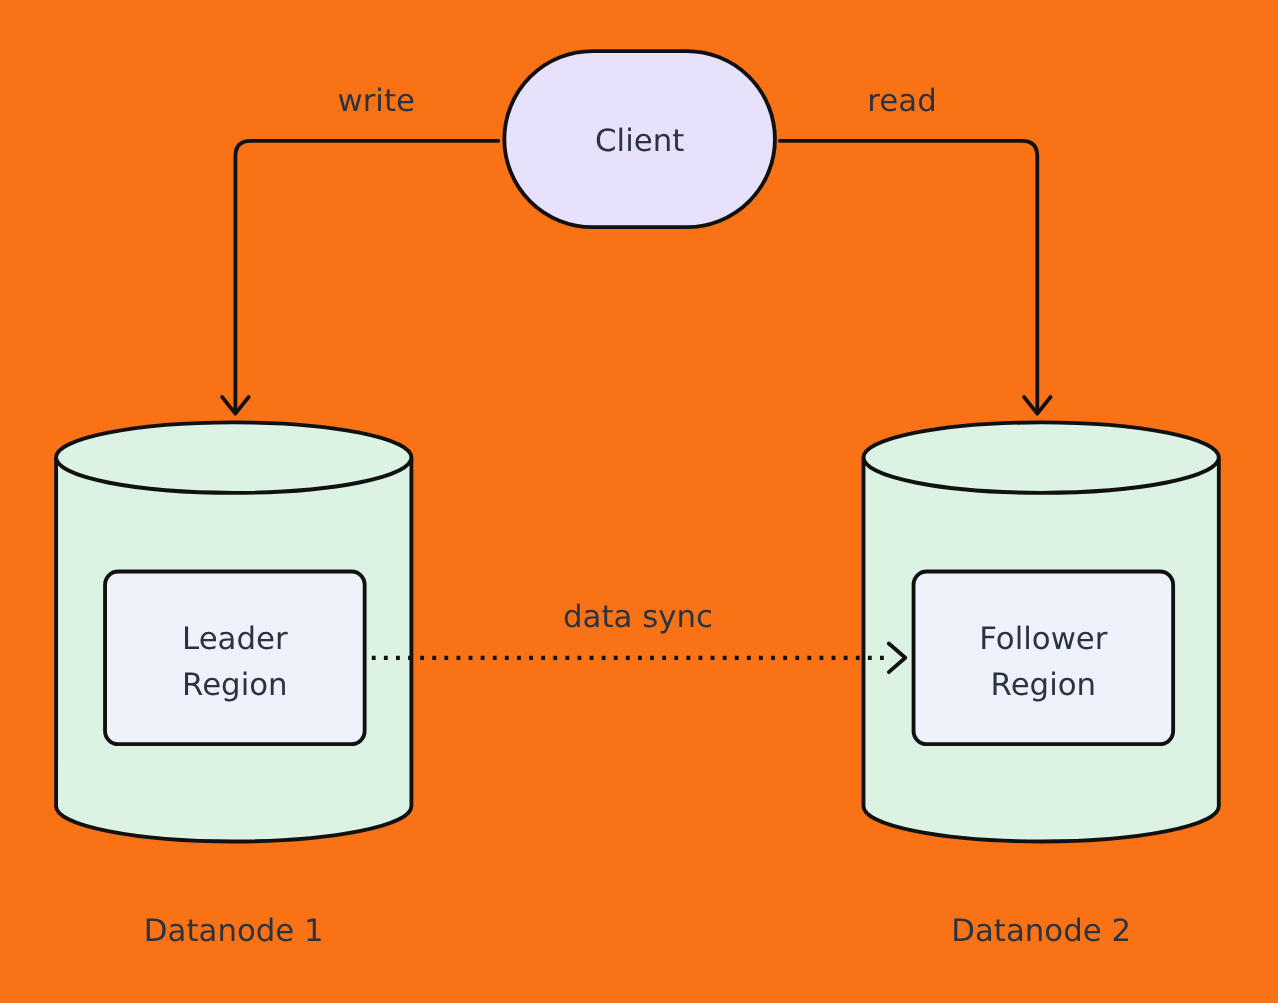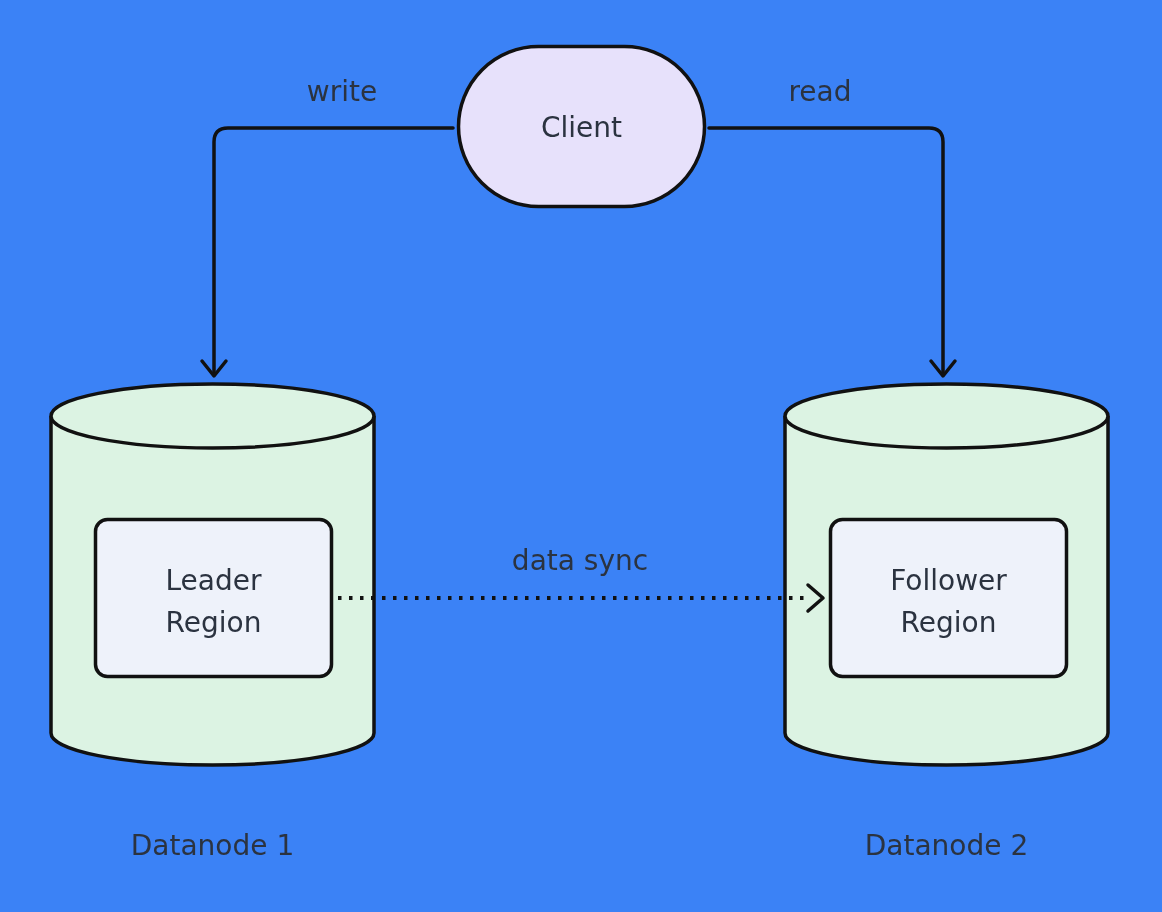--- a/index.html
+++ b/index.html
@@ -4,21 +4,21 @@
 <style>
   html, body {
     margin: 0;
     padding: 0;
     background: #ffffff;
   }
   .stage {
     position: relative;
     width: 1162px;
     height: 912px;
-    background: #3b82f6;
+    background: #f97316;
     overflow: hidden;
   }
   svg { display: block; }
   .edge-line {
     fill: none;
     stroke: #111111;
     stroke-width: 3.5;
     stroke-linecap: round;
     stroke-linejoin: round;
   }

